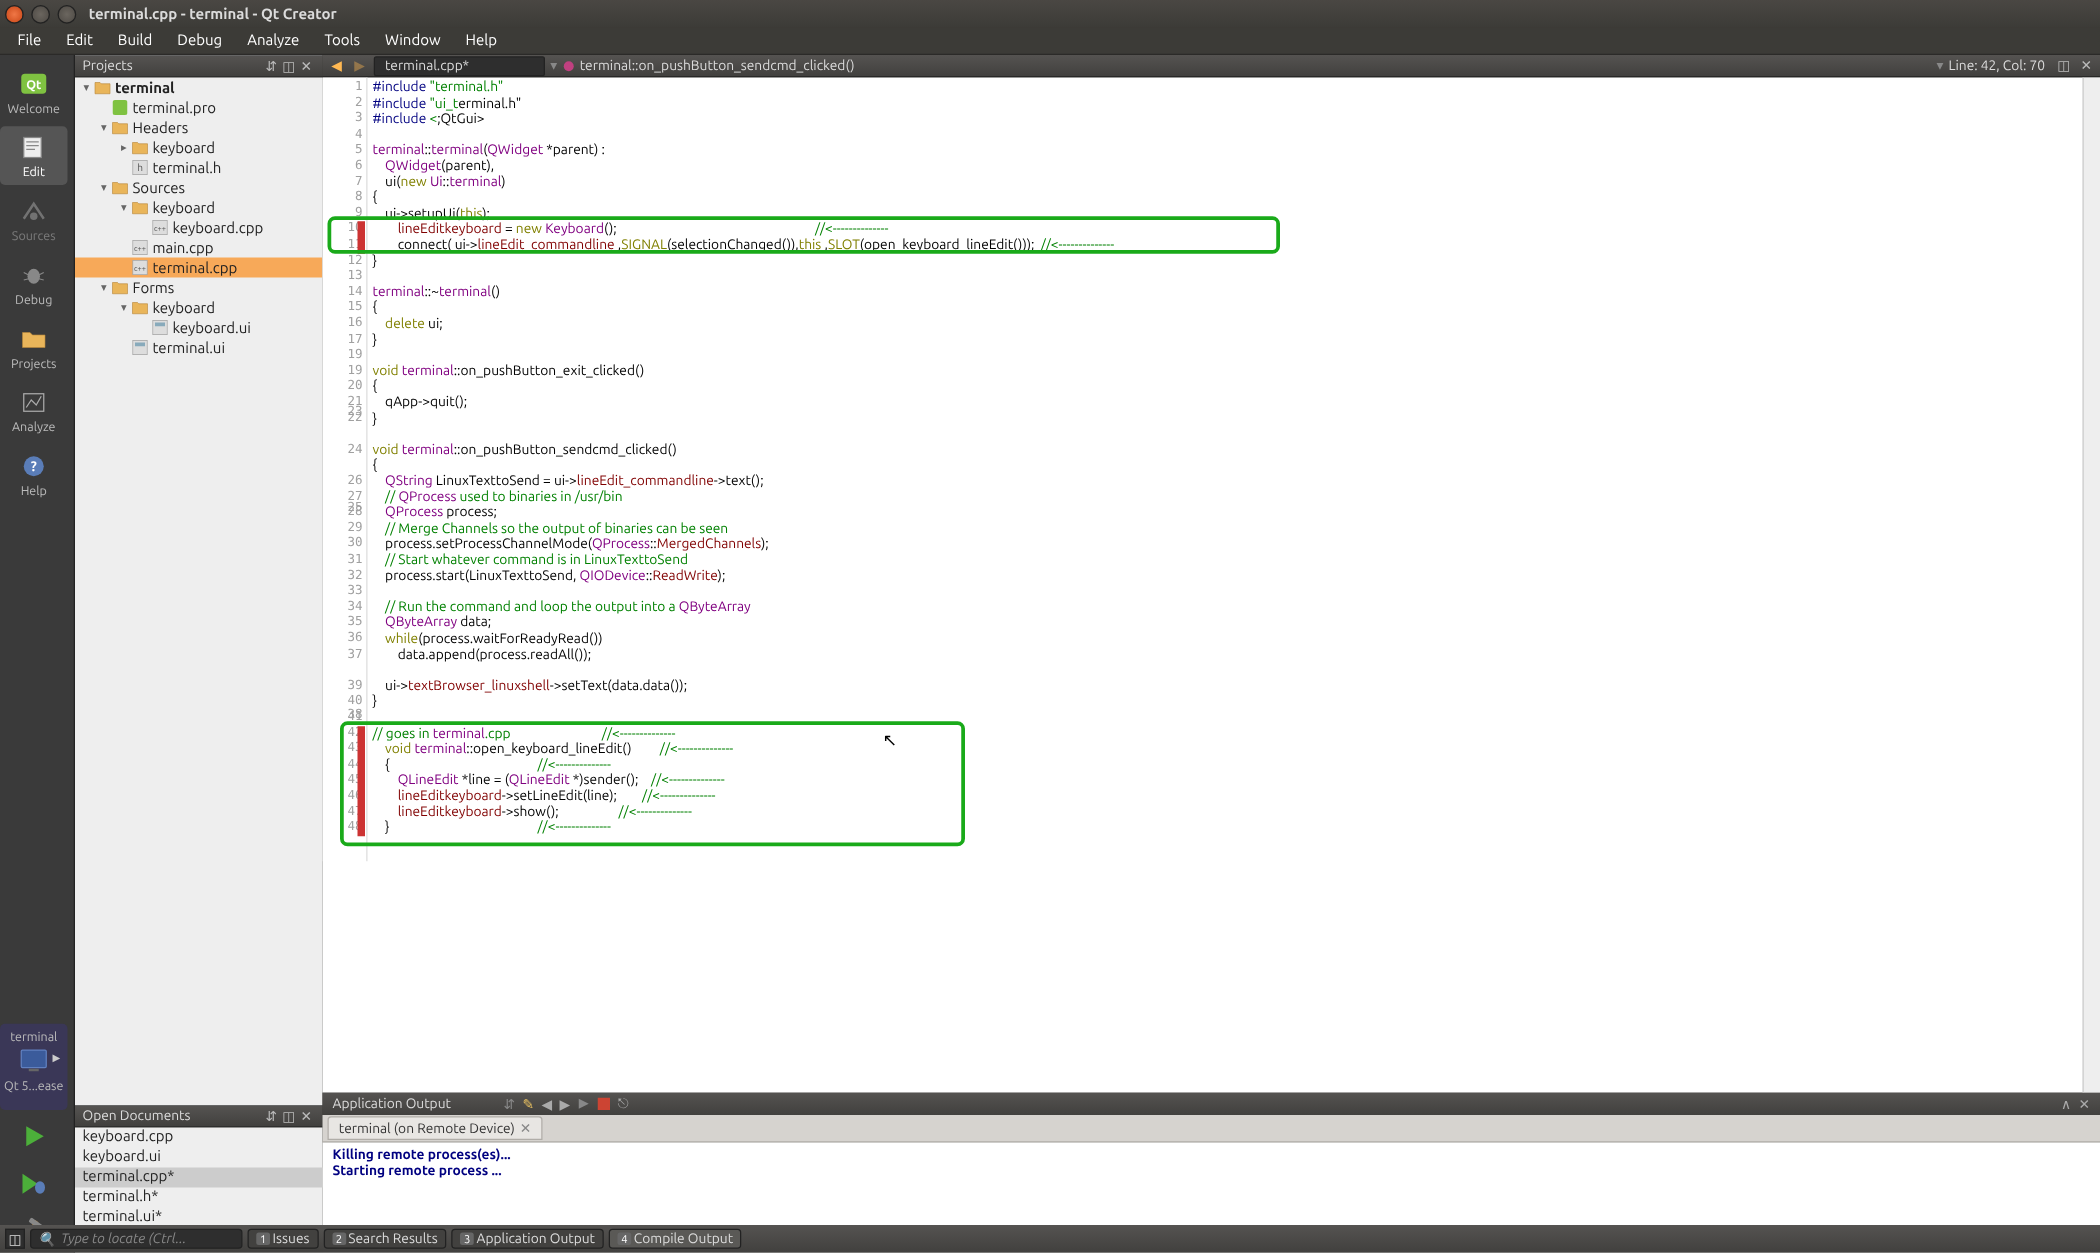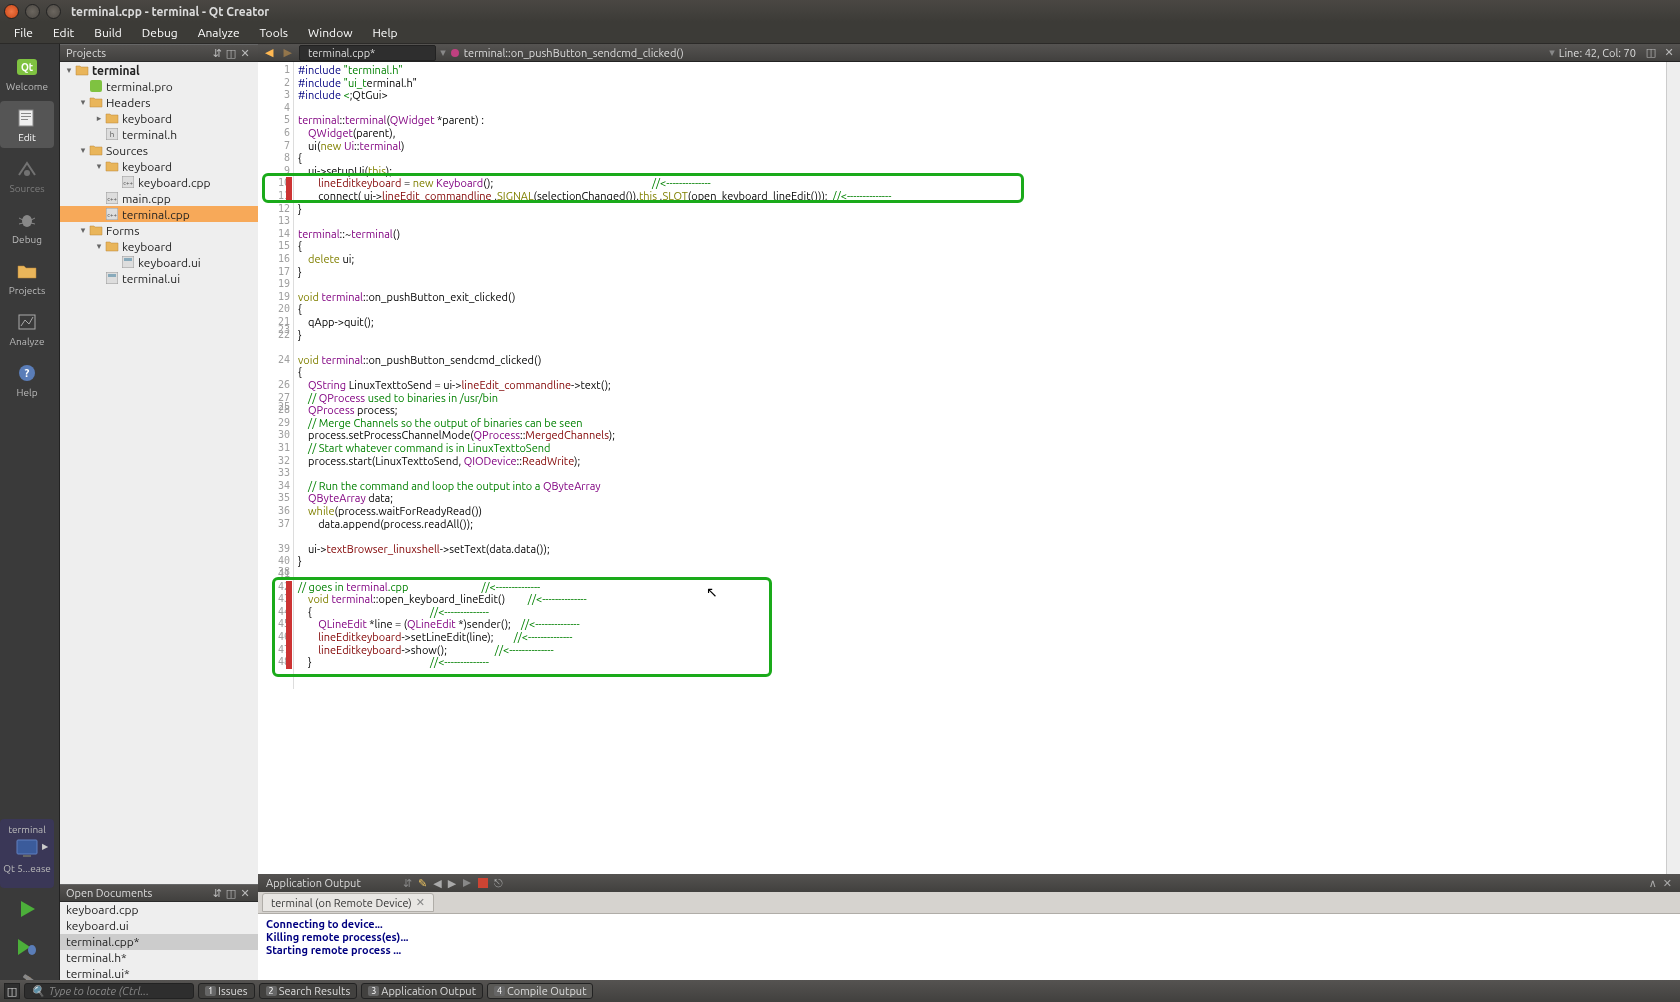--- a/index.html
+++ b/index.html
@@ -470,21 +470,20 @@
       <span style="color:#aaa">∧</span>
       <span style="color:#aaa">✕</span>
     </div>
     <div class="output-tabrow">
       <span class="otab">
         <span>terminal (on Remote Device)</span>
         <span style="color:#888">✕</span>
       </span>
     </div>
     <div class="output-body" id="output-body">
-        <div>Connecting to device...</div>
         <div>Killing remote process(es)...</div>
         <div>Starting remote process ...</div>
       </div>
   </div>
 
 </div>
 
 <div class="statusbar">
   <span style="border:1px solid #222; width:16px; height:16px; display:inline-flex; align-items:center; justify-content:center; background:#2e2e2e">◫</span>
   <span class="locate">

